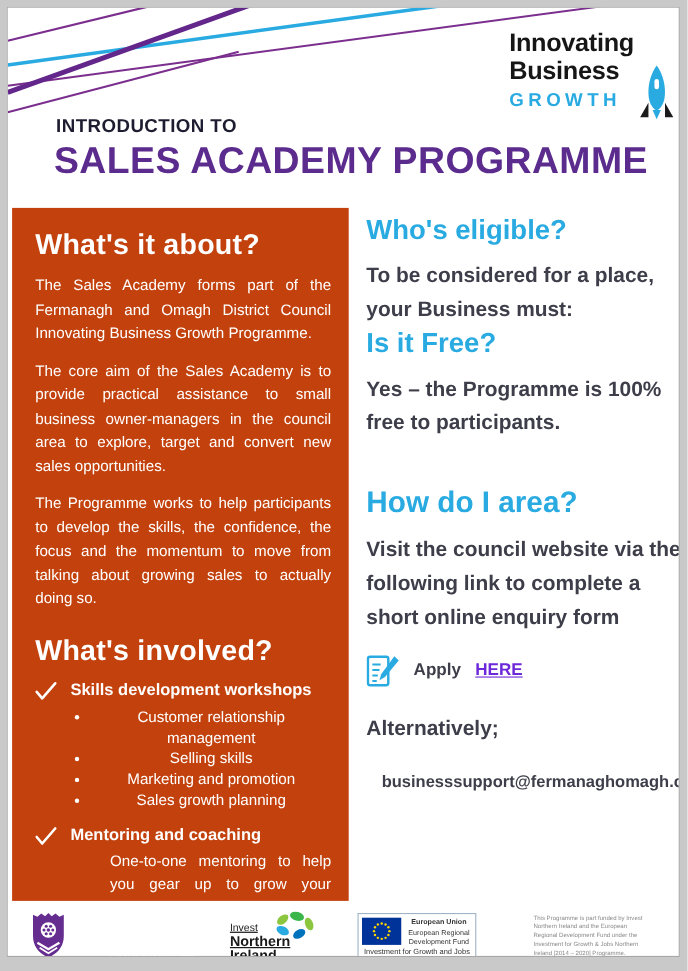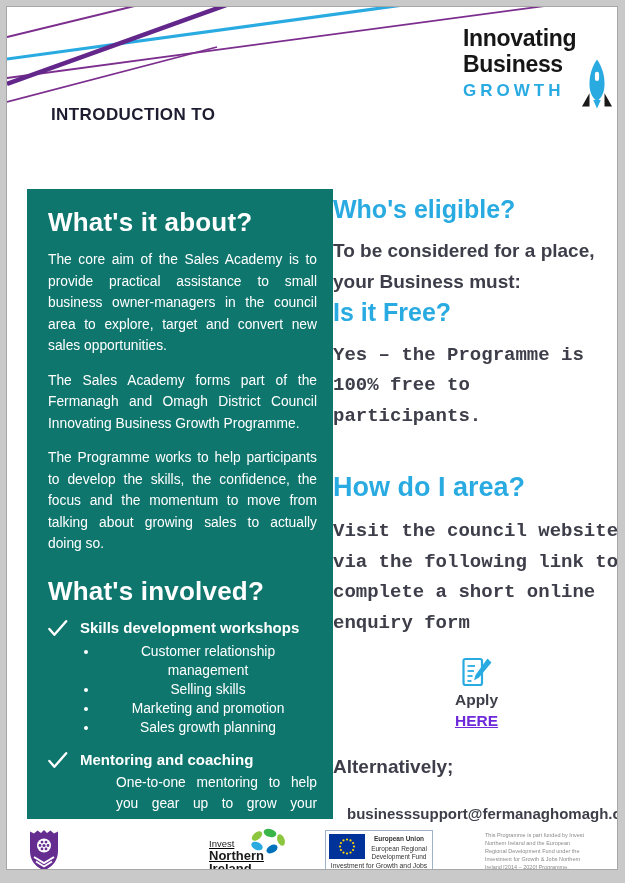--- a/index.html
+++ b/index.html
@@ -13,42 +13,42 @@
   
   .brand { position:absolute; left:456px; top:18px; width:156px; height:92px; }
   .brand-l1, .brand-l2 { font-size:23px; font-weight:800; color:#161616; line-height:26px; letter-spacing:-0.3px; }
   .brand-l3 { font-size:17px; font-weight:800; color:#29ABE2; letter-spacing:4px; margin-top:4px; }
   .rocket { position:absolute; left:118px; top:32px; width:32px; height:52px; }
 
   .kicker { position:absolute; left:44px; top:98px; font-size:17px; font-weight:800; color:#1d1c30; letter-spacing:0.4px; }
   .title  { position:absolute; left:42px; top:120px; font-size:34px; font-weight:800; color:#5B2B8D; letter-spacing:0.4px; white-space:nowrap; }
 
   
-  .left-panel { position:absolute; left:20px; top:182px; width:306px; height:630px; background:#0f766e; color:#fff; padding:12px 16px 0 21px; }
+  .left-panel { position:absolute; left:4px; top:182px; width:306px; height:630px; background:#c2410c; color:#fff; padding:12px 16px 0 21px; }
   .left-panel h2 { font-size:26px; font-weight:800; margin:6px 0 11px; letter-spacing:0.2px; }
   .left-panel p.body { font-size:13.8px; line-height:1.56; text-align:justify; margin-bottom:13px; }
   .involved-h { margin-top:21px !important; }
   .check-item { display:grid; grid-template-columns:32px 1fr; margin-bottom:13px; }
   .check-item .tick { width:20px; height:18px; margin-top:1px; }
   .ci-title { font-size:15px; font-weight:700; line-height:19px; margin-bottom:3px; }
   .ci-bullets { grid-column:2; list-style:disc; padding-left:19px; font-size:13.8px; line-height:19px; margin-top:2px;text-align:center; }
   .ci-text { grid-column:2; font-size:13.8px; line-height:1.56; text-align:justify;margin-left:36px; }
 
   
   .right-col { position:absolute; left:326px; top:182px; width:287px; color:#3E3E4A; }
   .right-col h2 { color:#29ABE2; font-weight:800; }
   .h-elig { font-size:25px; margin-top:6px; }
   .h-free { font-size:25px; }
   .h-apply{ font-size:27px; margin-top:40px; }
   .right-col p { font-size:19px; font-weight:600; line-height:1.62; }
   .p-intro { margin-top:12px; }
   .elig-list { margin:19px 0 0 0; padding-left:30px; font-size:15px; font-weight:600; }
   .elig-list li { line-height:19.5px; }
-  .p-free, .p-visit { margin-top:13px;font-family:Liberation Mono, monospace; }
-  .apply-row { margin-top:17px; display:flex; align-items:center; gap:3px;flex-direction:column; }
+  .p-free, .p-visit { margin-top:13px; }
+  .apply-row { margin-top:17px; display:flex; align-items:center; gap:13px; }
   .apply-row .lbl { font-size:15.5px; font-weight:800; }
   .apply-row a { color:#6d28d9; font-size:15.5px; font-weight:800; text-decoration:underline; }
   .p-alt { margin-top:22px; font-weight:700; }
   .contact-row { display:flex; align-items:center; gap:14px; margin-top:19px; }
   .contact-row .txt { font-size:15px; font-weight:700; }
 
   
   .footer { position:absolute; left:0; top:818px; width:612px; height:46px; }
   .fodc { position:absolute; left:22px; top:4px; display:flex; gap:8px; }
   .fodc-en { font-size:9px; font-weight:700; color:#662D91; line-height:11px; }
@@ -86,25 +86,26 @@
     <svg class="rocket" viewBox="0 0 34 54">
       <polygon points="1,52 9,38 9,52" fill="#1a1a1a"></polygon>
       <polygon points="33,52 25,38 25,52" fill="#1a1a1a"></polygon>
       <polygon points="13,45 21,45 17,54" fill="#29ABE2"></polygon>
       <path d="M17,2 C22,9 25,18 25,28 C25,37 22,43 17,46 C12,43 9,37 9,28 C9,18 12,9 17,2 Z" fill="#29ABE2"></path>
       <rect x="14.8" y="15" width="4.4" height="10" rx="2.2" fill="#ffffff"></rect>
     </svg>
   </div>
 
   <div class="kicker">INTRODUCTION TO</div>
+  <h1 class="title">SALES ACADEMY PROGRAMME</h1>
 
   <section class="left-panel">
     <h2>What's it about?</h2>
+    <p class="body">The Sales Academy forms part of the Fermanagh and Omagh District Council Innovating Business Growth Programme.</p>
     <p class="body">The core aim of the Sales Academy is to provide practical assistance to small business owner-managers in the council area to explore, target and convert new sales opportunities.</p>
-    <p class="body">The Sales Academy forms part of the Fermanagh and Omagh District Council Innovating Business Growth Programme.</p>
     <p class="body">The Programme works to help participants to develop the skills, the confidence, the focus and the momentum to move from talking about growing sales to actually doing so.</p>
 
     <h2 class="involved-h">What's involved?</h2>
 
     <div class="check-item">
       <svg class="tick" viewBox="0 0 22 18">
           <polyline points="1.5,10 7,16.5 20,1.5" fill="none" stroke="#ffffff" stroke-width="2.6" stroke-linecap="round" stroke-linejoin="round"></polyline>
         </svg>
       <div class="ci-title">Skills development workshops</div>
       <ul class="ci-bullets">

